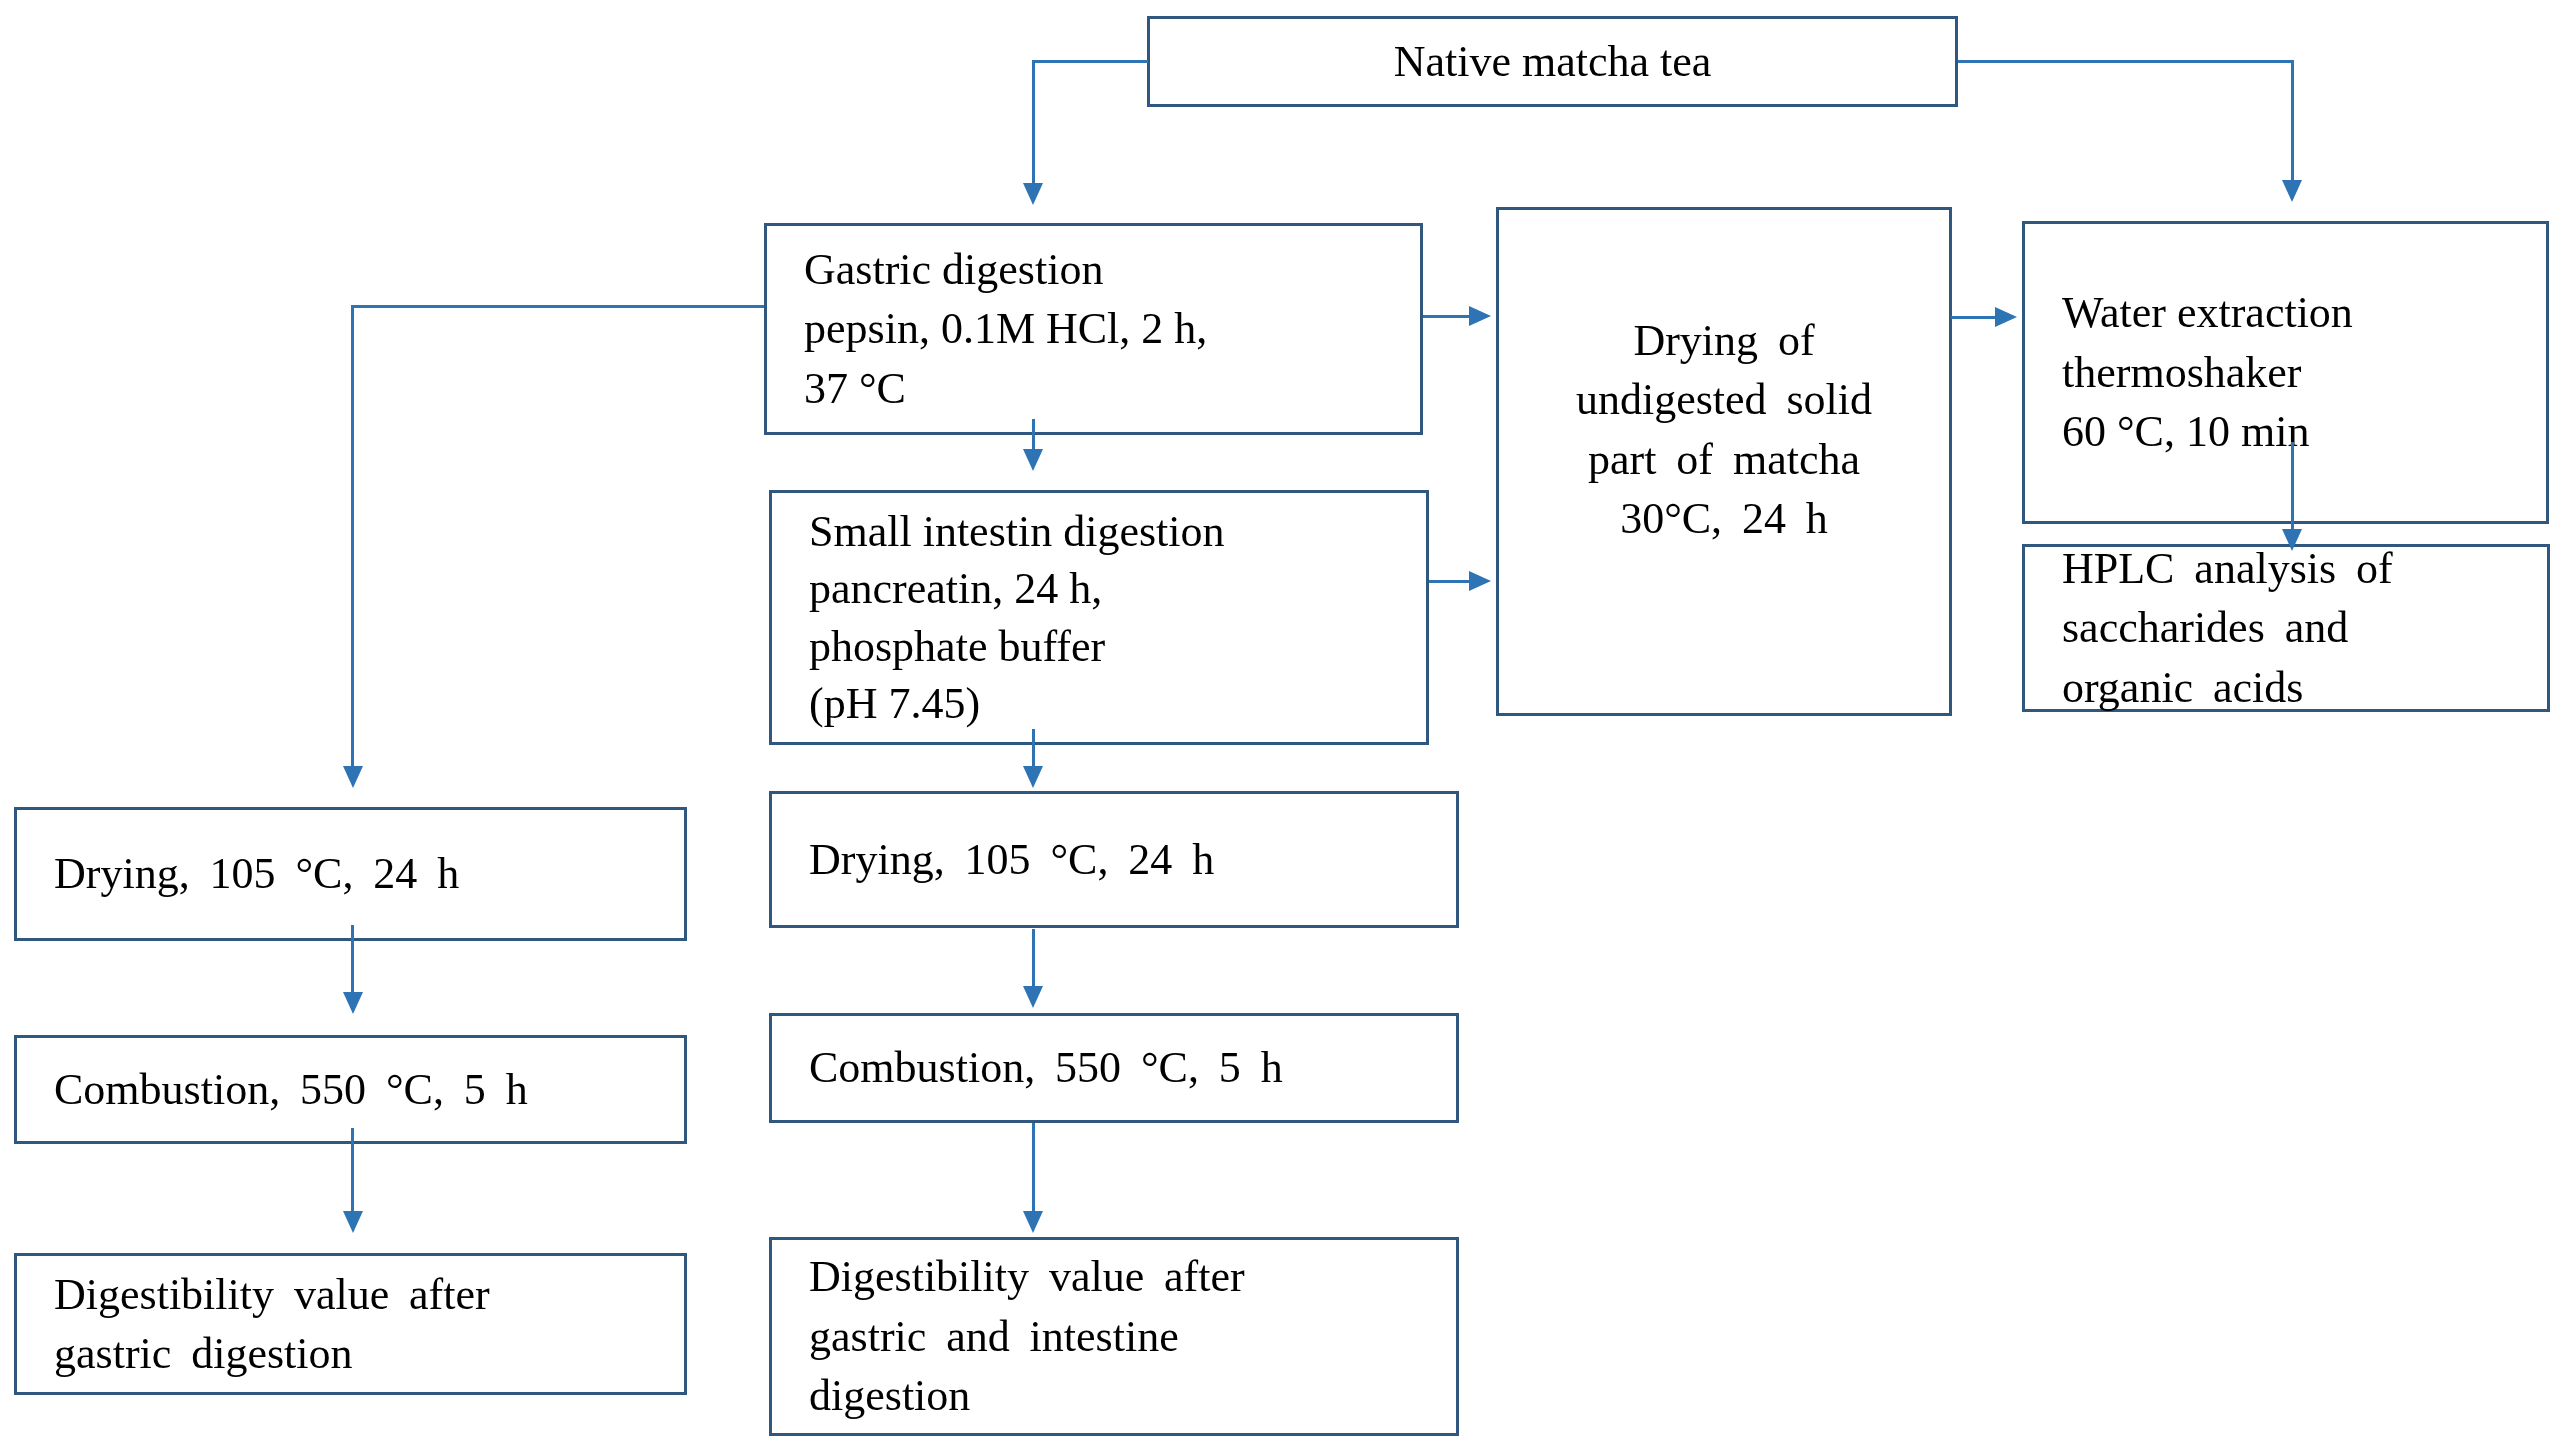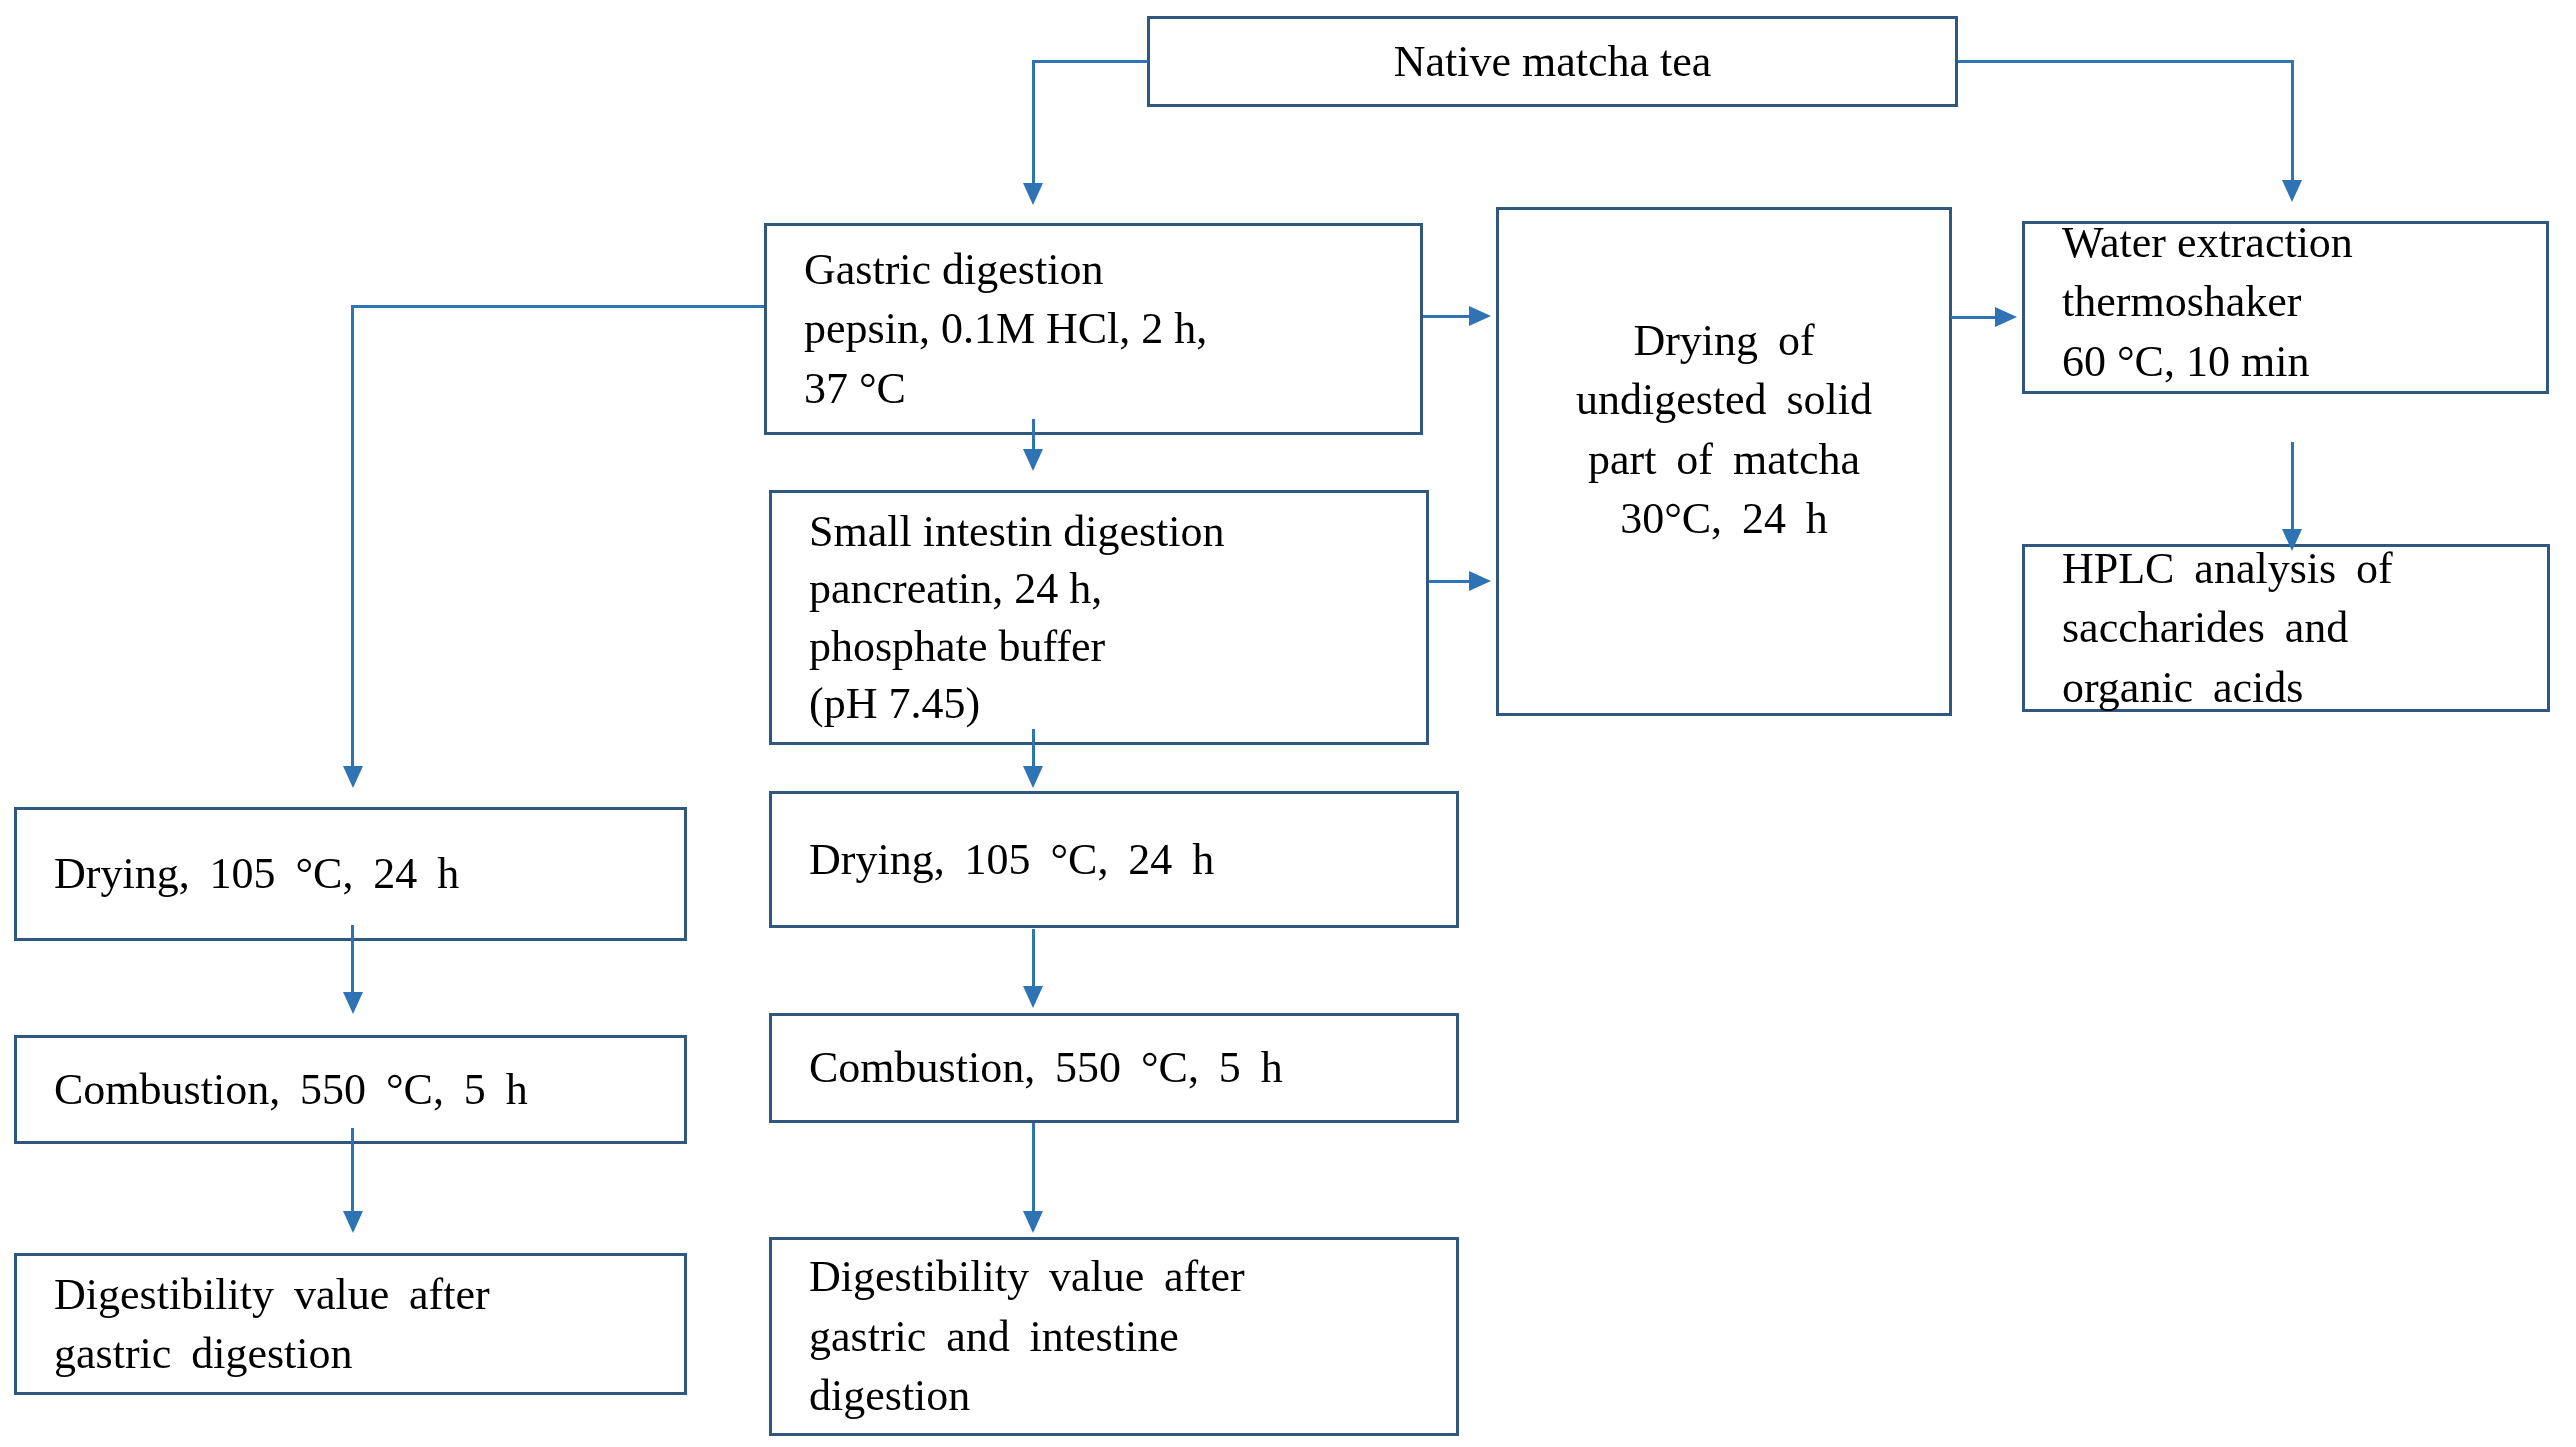--- a/index.html
+++ b/index.html
@@ -77,21 +77,21 @@
 (pH 7.45)</div>
   </div>
 
   <div class="node center-h bias-up ws" style="left:1496px;top:207px;width:456px;height:509px;">
     <div class="node-label">Drying of
 undigested solid
 part of matcha
 30°C, 24 h</div>
   </div>
 
-  <div class="node pad-l" style="left:2022px;top:205px;width:527px;height:173px;justify-content:flex-end;">
+  <div class="node pad-l" style="left:2022px;top:205px;width:527px;height:303px;">
     <div class="node-label">Water extraction
 thermoshaker
 60 °C, 10 min</div>
   </div>
 
   <div class="node pad-l ws" style="left:2022px;top:528px;width:528px;height:168px;">
     <div class="node-label">HPLC analysis of
 saccharides and
 organic acids</div>
   </div>

